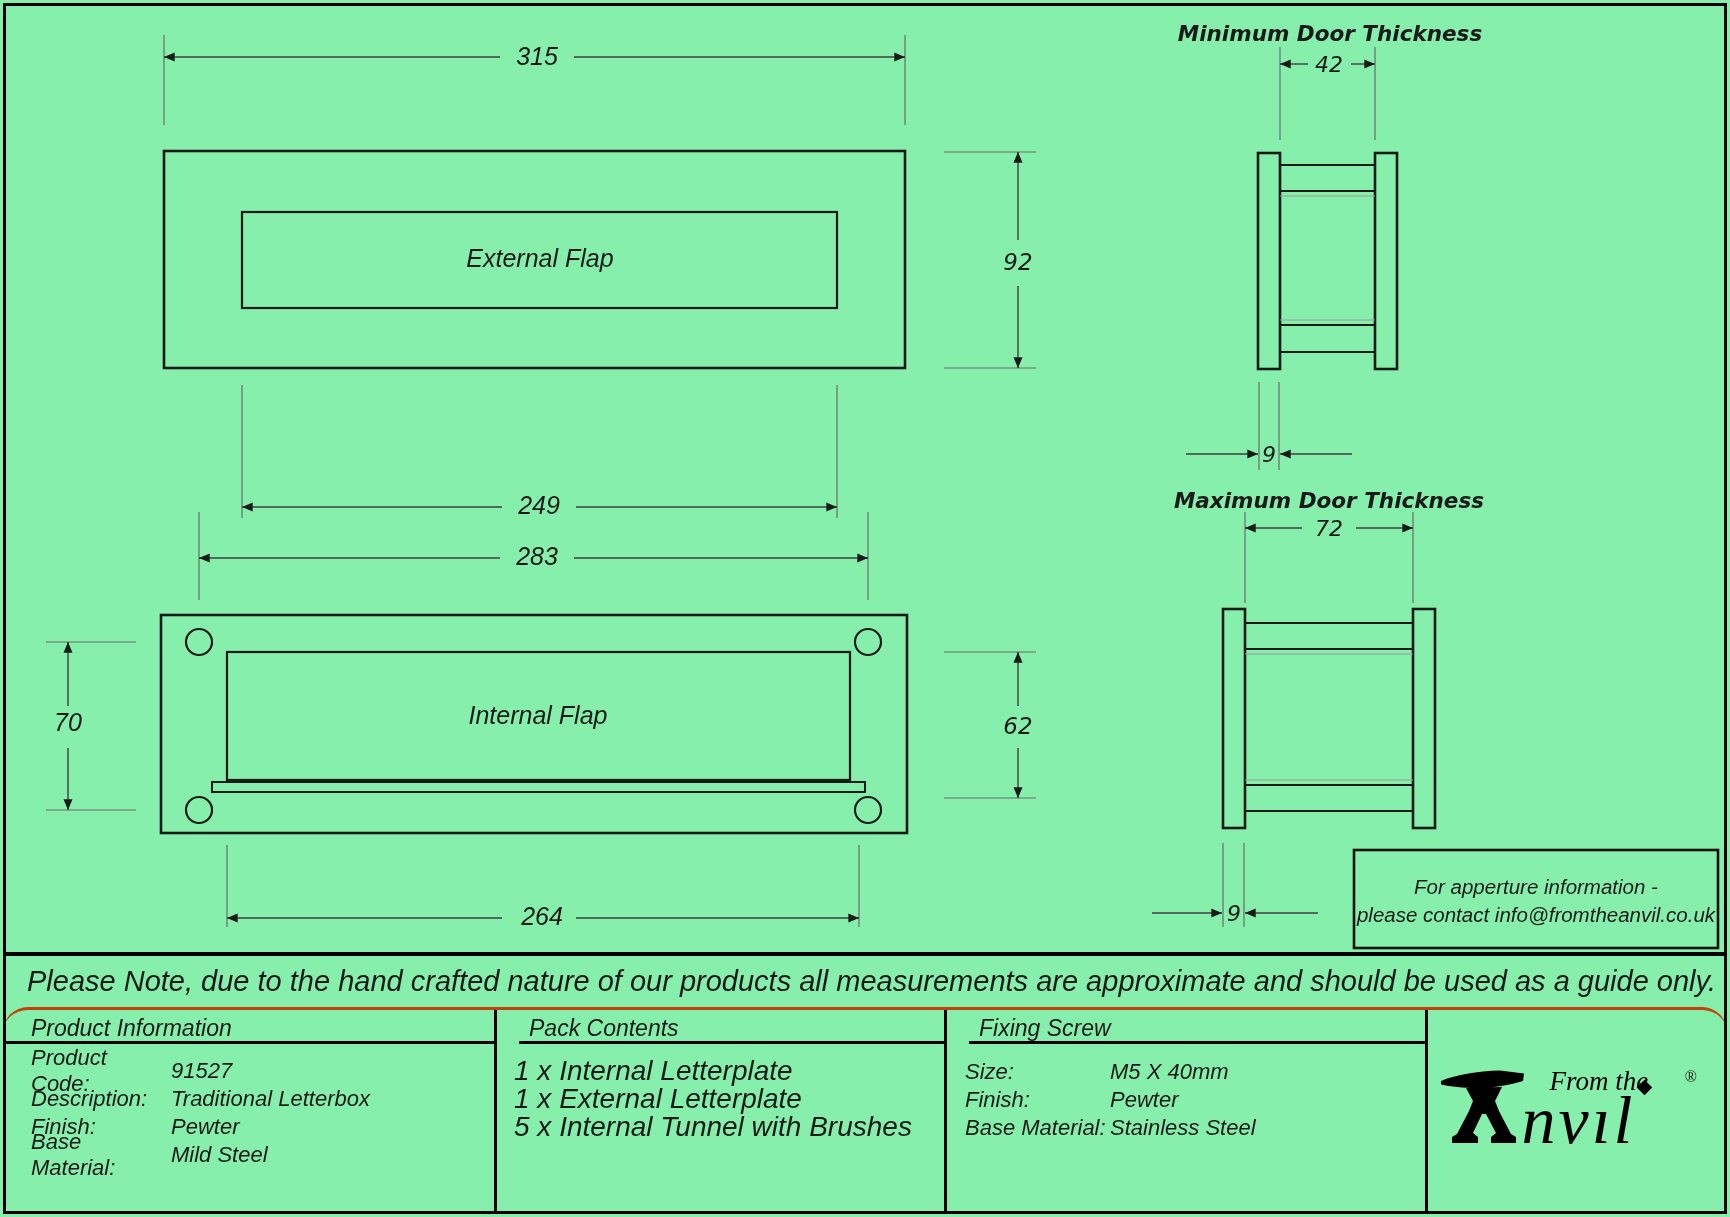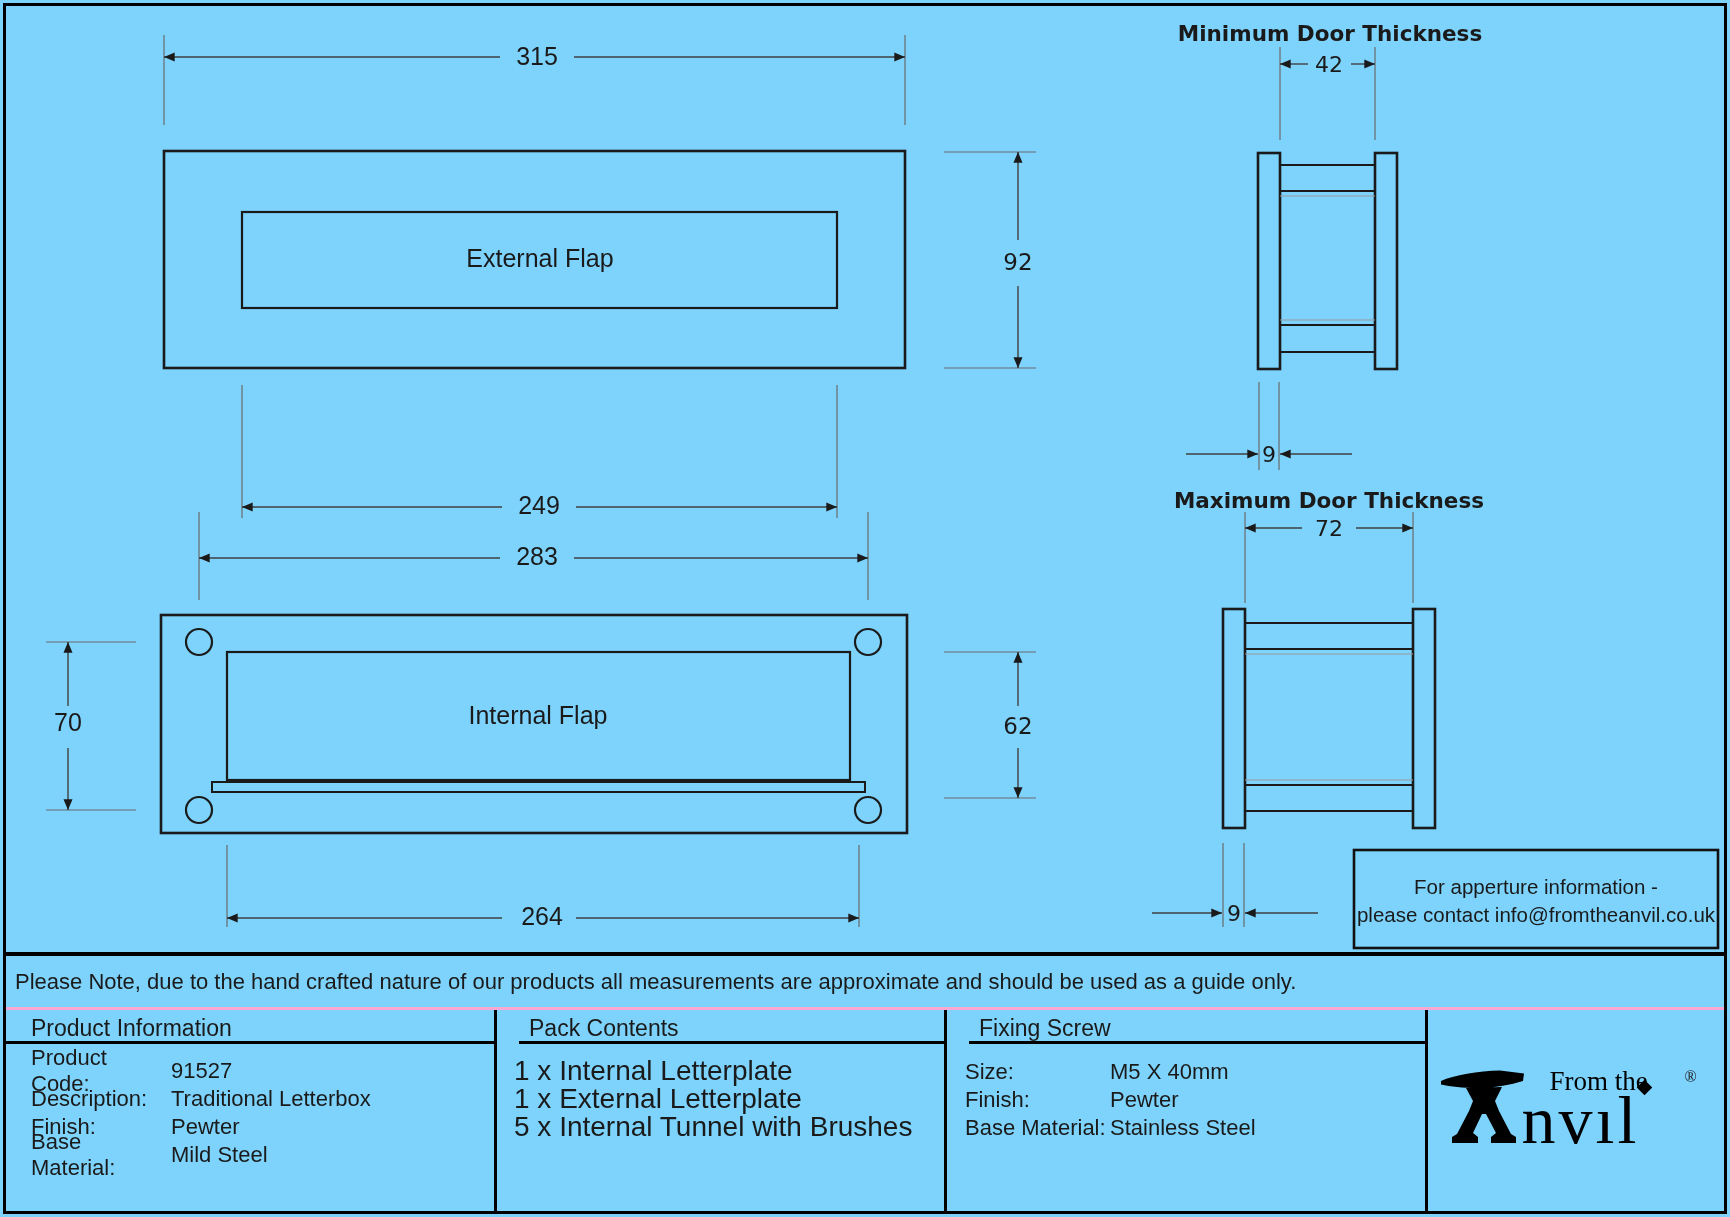--- a/index.html
+++ b/index.html
@@ -1,33 +1,33 @@
 <!DOCTYPE html>
 <html><head>
 <meta charset="utf-8">
 <style>
   * { margin:0; padding:0; box-sizing:border-box; }
   html,body { background:#e8e8e8; }
   .sheet {
-    position:relative; width:1730px; height:1217px; background:#7dd3fc;
-    font-family:"Liberation Sans", sans-serif; color:#1a1a1a; overflow:hidden;
+    position:relative; width:1730px; height:1217px; background:#86efac;
+    font-family:"Liberation Sans", sans-serif; color:#1a1a1a; overflow:hidden;font-style:italic;
   }
   .frame { position:absolute; inset:3px; border:3px solid #000; pointer-events:none; }
 
   svg text { font-family:"Liberation Sans", sans-serif; fill:#1a1a1a; }
   svg text.alt { font-family:"DejaVu Sans", sans-serif; }
   svg text.dtitle { font-family:"DejaVu Sans", sans-serif; font-weight:600; }
 
   
   .disclaimer-row {
     position:absolute; left:3px; right:3px; top:952px; height:55px;
     border-top:4px solid #000; display:flex; align-items:center;
-    padding-left:12px; font-size:22px;
-  }
-  .spec-table { position:absolute; left:3px; right:3px; top:1007px; bottom:3px; border-top:3px solid #f9a8d4; }
+    padding-left:24px; font-size:29px;
+  }
+  .spec-table { position:absolute; left:3px; right:3px; top:1007px; bottom:3px; border-top:3px solid #c2410c;border-radius:25px; }
   .col { position:absolute; top:0; bottom:0; }
   .col-1 { left:0; width:491px; }
   .col-2 { left:491px; width:450px; border-left:3px solid #000; }
   .col-3 { left:941px; width:481px; border-left:3px solid #000; }
   .col-4 { left:1422px; right:0; border-left:3px solid #000; display:flex; align-items:center; justify-content:center; }
   .hdr { height:34px; border-bottom:3px solid #000; font-size:23px; padding-top:5px; }
   .col-1 .hdr { padding-left:28px; }
   .col-2 .hdr, .col-3 .hdr { padding-left:10px;margin-left:22px; }
   .cells { padding-top:13px; }
   .kv { height:28px; display:flex; font-size:22px; align-items:center; }

